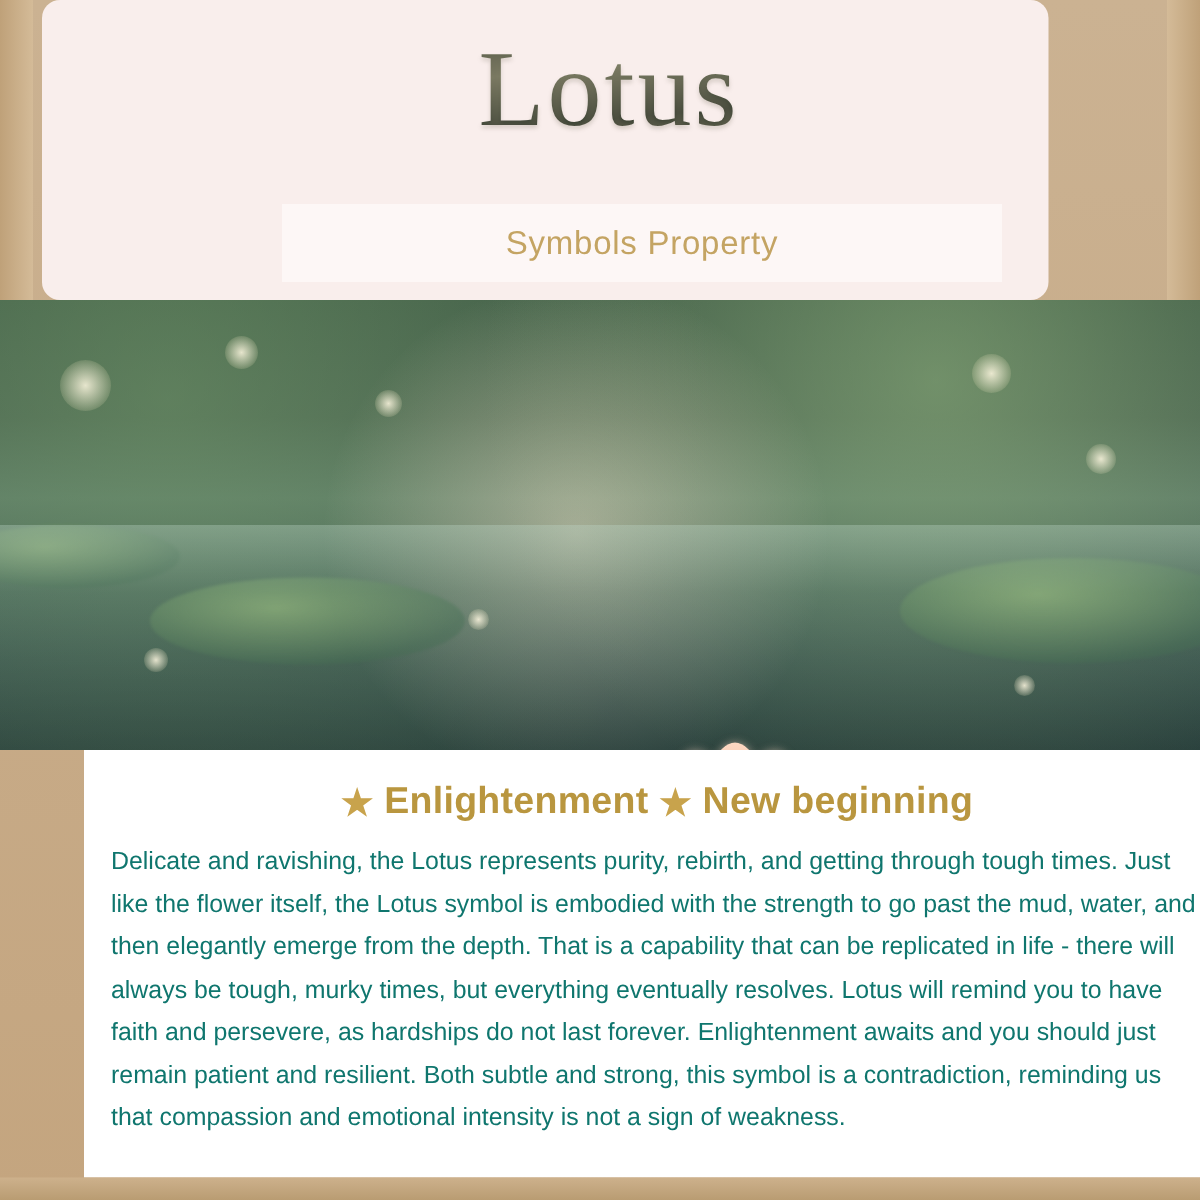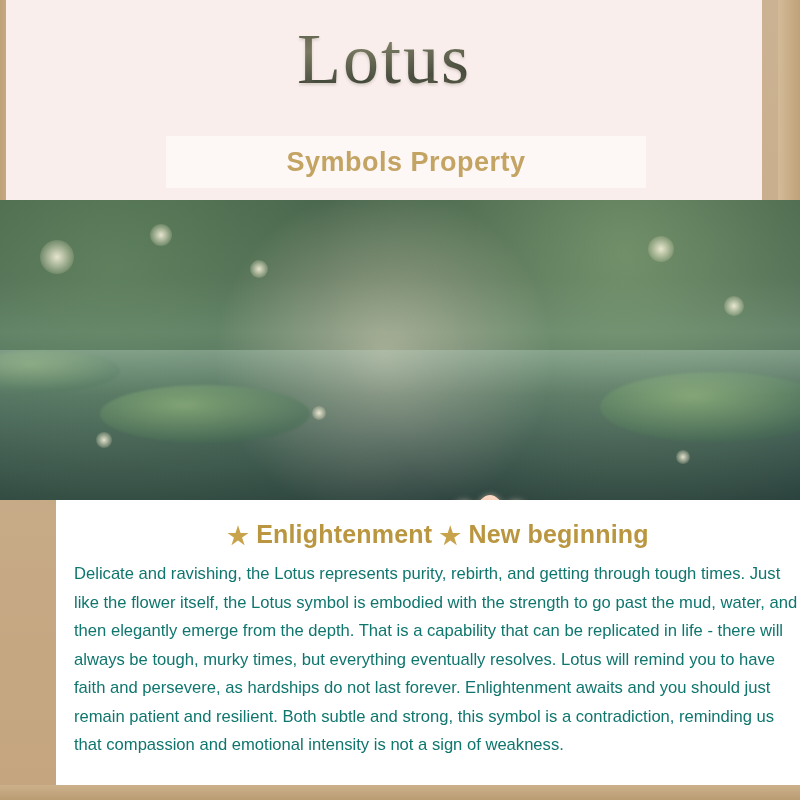--- a/index.html
+++ b/index.html
@@ -17,25 +17,26 @@
     position: relative;
     width: 800px;
     height: 800px;
     background: linear-gradient(180deg, #cbb292 0%, #c4a57f 100%);
     overflow: hidden;
   }
 
   
   .header {
     position: absolute;
-    left: 6px;
+    left: 28px;
     top: 0;
-    width: 756px;
+    width: 671px;
     height: 200px;
     background: #f9eeec;
+    border-radius: 12px;
   }
   .title-wrap {
     position: absolute;
     left: 0;
     top: 18px;
     width: 756px;
     text-align: center;
   }
   .main-title {
     display: inline-block;
@@ -55,22 +56,22 @@
     left: 160px;
     top: 136px;
     width: 480px;
     height: 52px;
     background: #fdf7f6;
     display: flex;
     align-items: center;
     justify-content: center;
   }
   .subtitle {
-    font-size: 27px;
-    font-weight: bold;
+    font-size: 22px;
+    font-weight: normal;
     color: #c4a463;
     letter-spacing: 0.5px;
   }
 
   
   .hero {
     position: absolute;
     left: 0;
     top: 200px;
     width: 800px;

